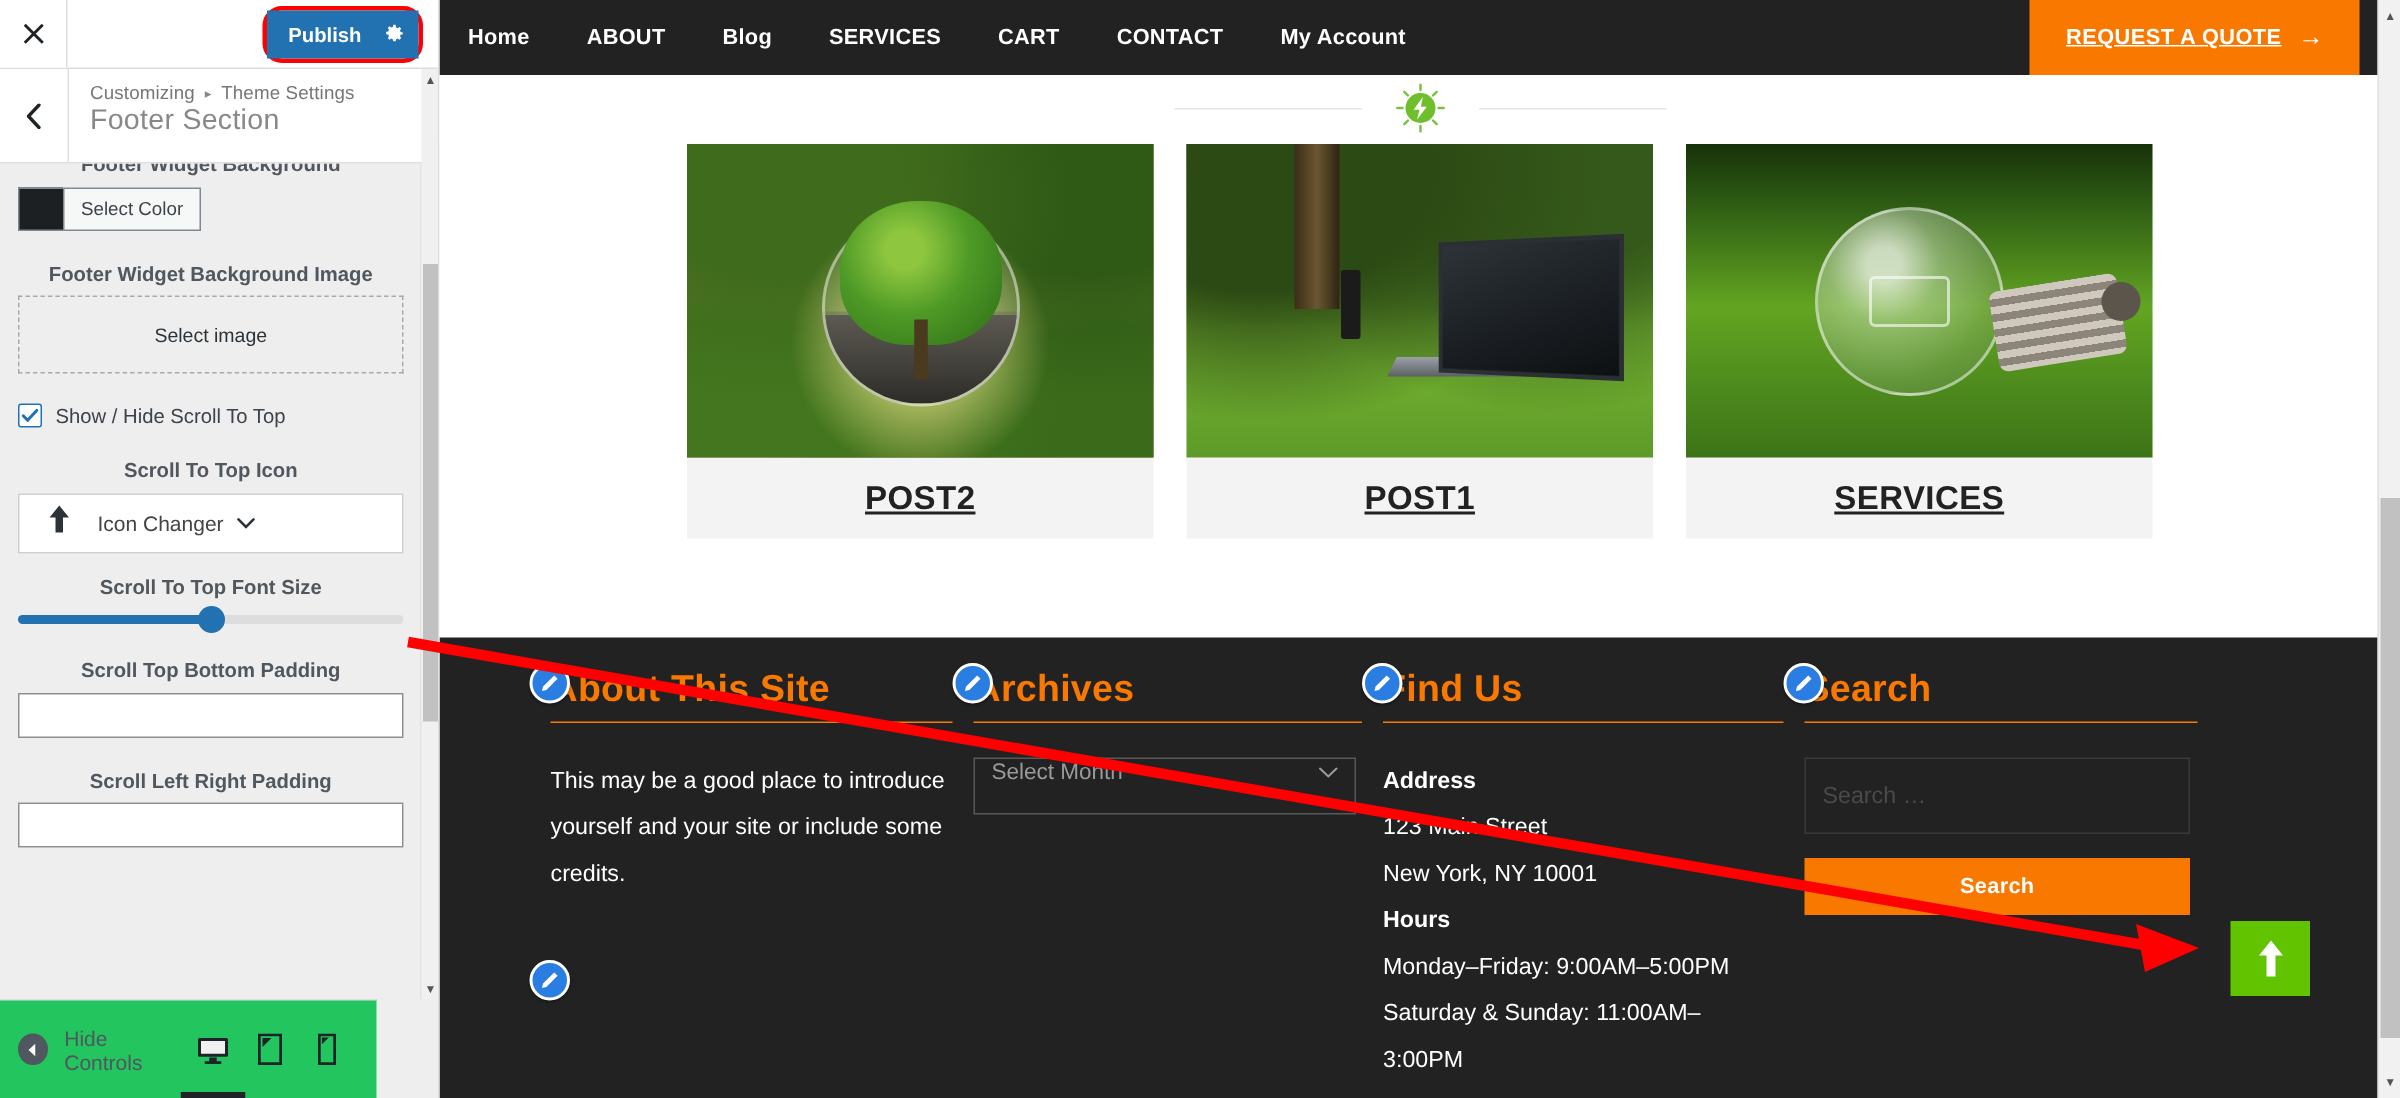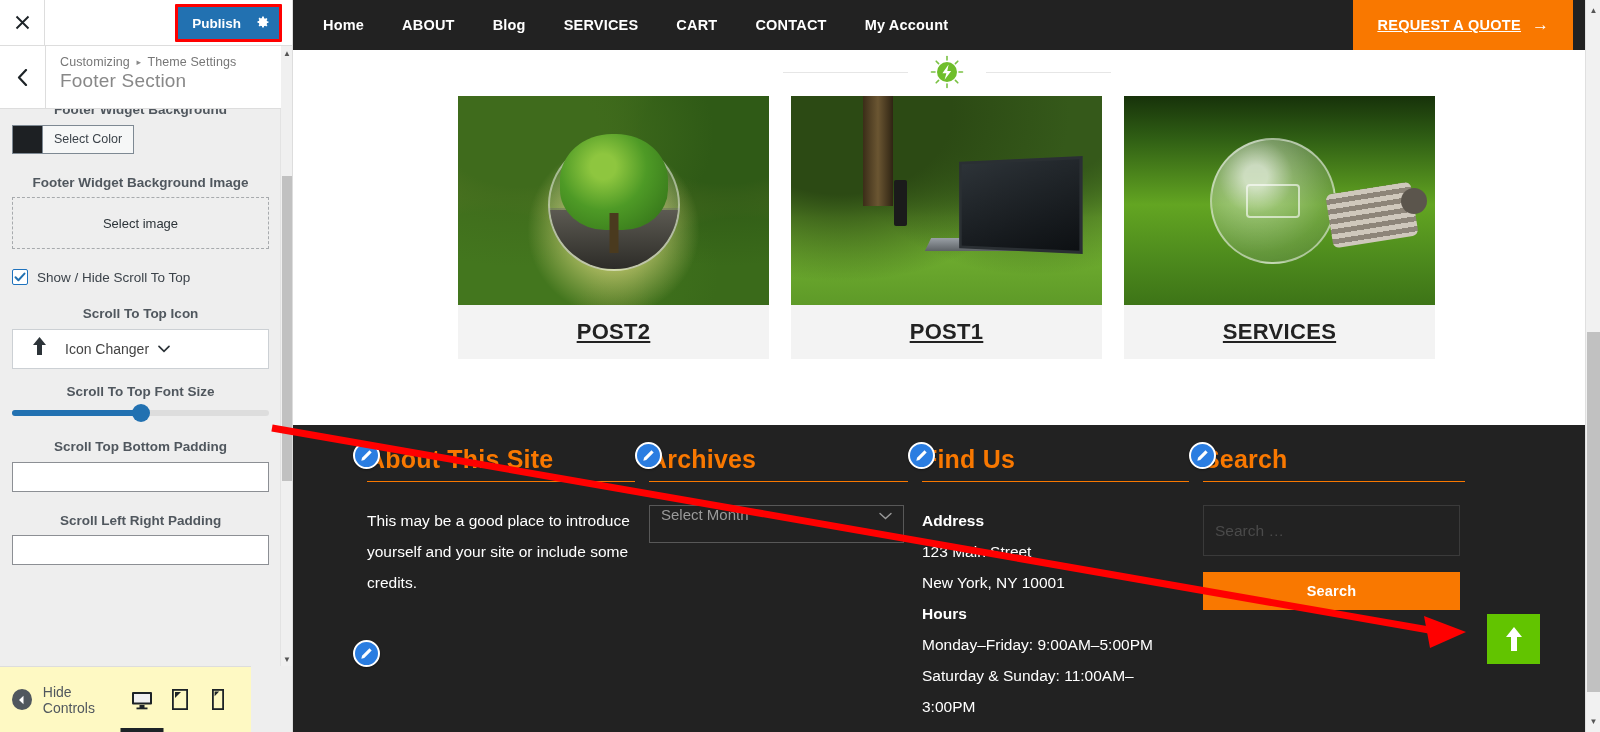--- a/index.html
+++ b/index.html
@@ -28,21 +28,21 @@
     width: 45px; height: 45px;
     display: flex; align-items: center; justify-content: center;
     border-right: 1px solid #ddd;
     font-size: 19px; color: #222; cursor: pointer;
     background: #fff;
   }
   .cz-close svg { display:block; }
   .publish-wrap {
     position: absolute; right: 10px; top: 4px;
     border: 3px solid #ff0000;
-    border-radius: 1px;
+    border-radius: 13px;
     padding: 0;
   }
   .publish-btn {
     display: flex; align-items: center;
     background: #2271b1; color: #fff;
     height: 32px; padding: 0 9px 0 14px;
     font-size: 13.5px; font-weight: 600;
     cursor: pointer; border: none;
     font-family: "Liberation Sans", sans-serif;
   }
@@ -188,21 +188,21 @@
   .cz-sb-up { top: 0; } .cz-sb-down { bottom: 0; }
   .cz-sb-thumb {
     position: absolute; left: 1px; top: 130px;
     width: 10px; height: 305px; background: #c1c1c1; border-radius: 0;
   }
 
   
   .cz-bottom {
     position: absolute; left: 0; bottom: 0;
     width: 251px; height: 66px;
-    background: #fef9c3; border-top: 1px solid #ddd;
+    background: #22c55e; border-top: 1px solid #ddd;
     display: flex; align-items: center;
   }
   .hide-controls { display: flex; align-items: center; padding-left: 12px; cursor: pointer; }
   .hide-controls .hc-circle {
     width: 21px; height: 21px; border-radius: 50%;
     background: #50575e; color: #fff;
     display: flex; align-items: center; justify-content: center;
     font-size: 9px; margin-right: 11px;
   }
   .hide-controls .hc-text { font-size: 14px; color: #50575e; }
@@ -221,21 +221,21 @@
   
   .preview {
     position: absolute; left: 293px; top: 0;
     width: 1307px; height: 732px;
     background: #fff; overflow: hidden;
   }
   .site-nav {
     height: 50px; background: #222; display: flex; align-items: center;
     position: relative;
   }
-  .site-nav .menu { display: flex; align-items: center; padding-left: 11px; }
+  .site-nav .menu { display: flex; align-items: center; }
   .site-nav .menu a {
     color: #fff; font-size: 14.5px; font-weight: 700;
     text-decoration: none; padding: 0 19px; letter-spacing: .2px;
     white-space: nowrap;
     font-family: "Liberation Sans", sans-serif;
   }
   .quote-btn {
     position: absolute; right: 27px; top: 0;
     height: 50px; background: #f97800;
     display: flex; align-items: center; justify-content: center;

